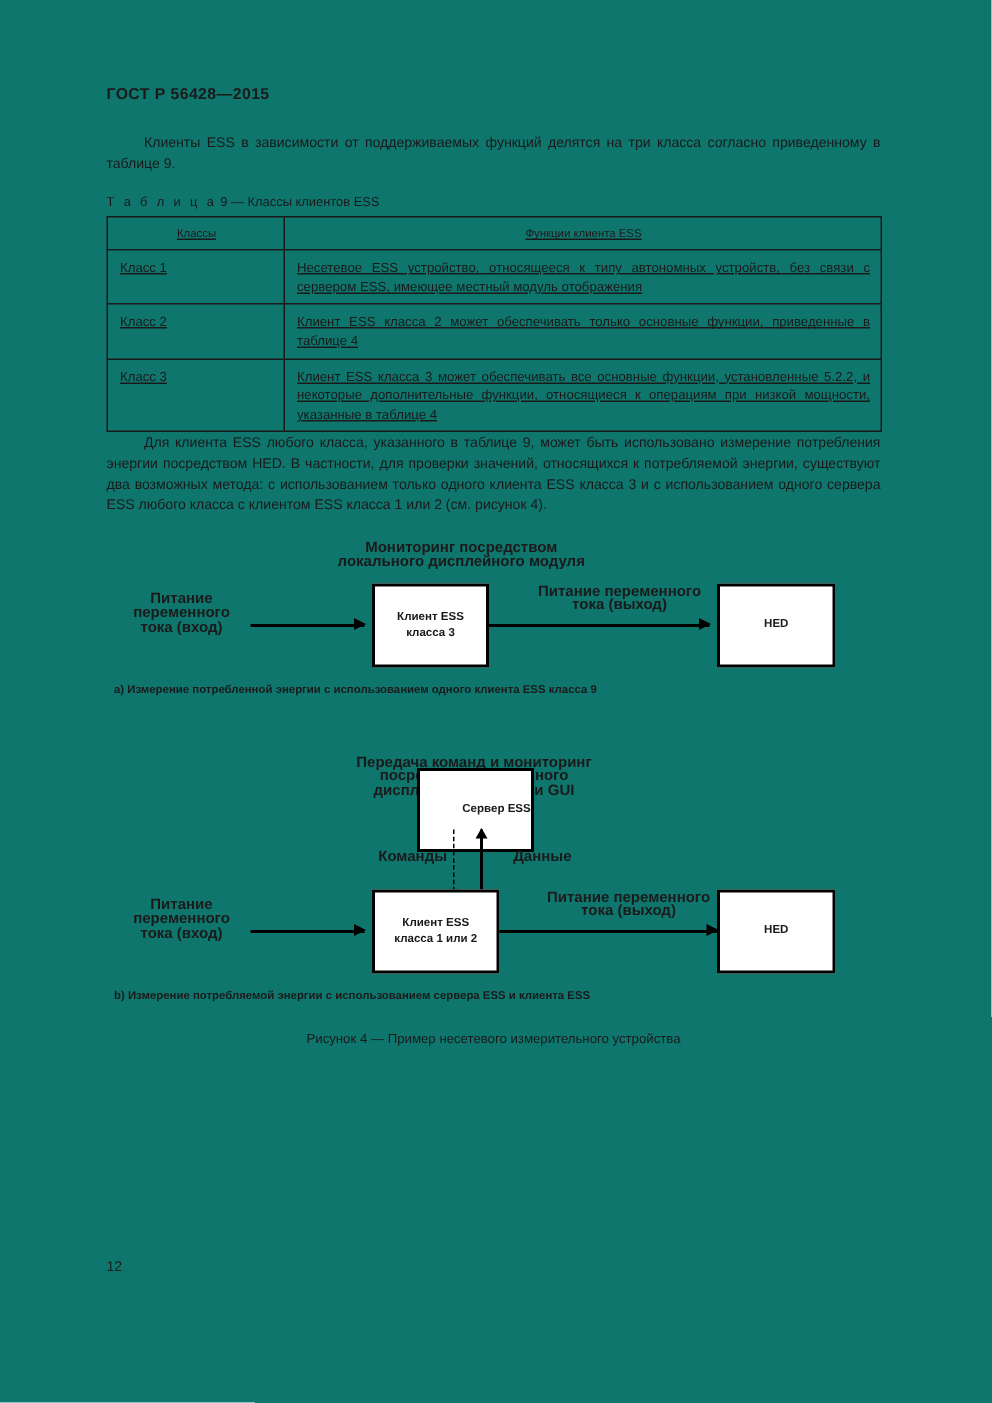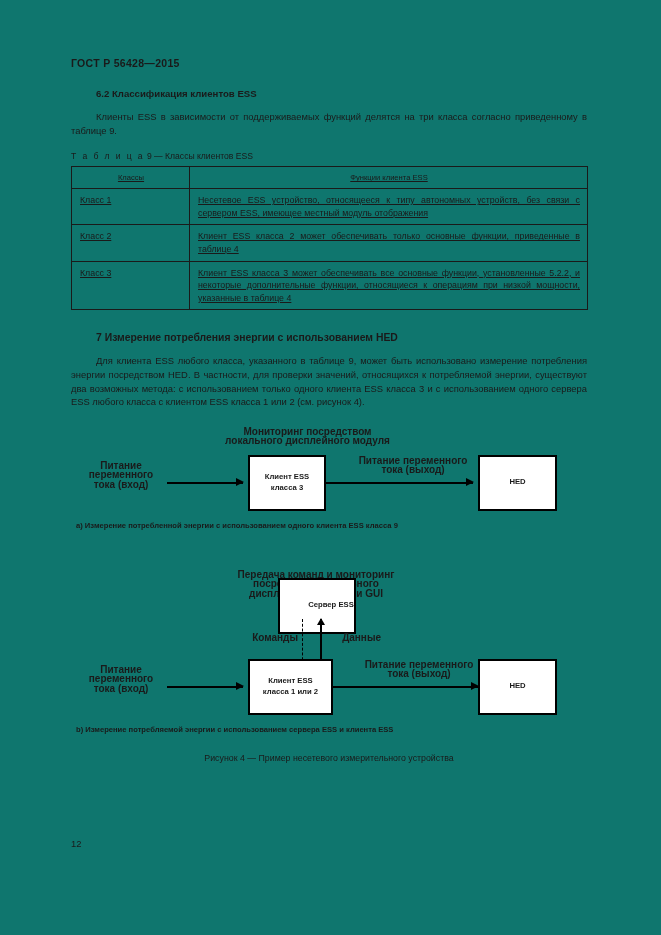--- a/index.html
+++ b/index.html
@@ -184,21 +184,20 @@
 </style>
 </head>
 <body>
 
 <div class="page">
 
   <div class="header-line">ГОСТ Р 56428—2015</div>
 
   <div class="content">
 
-    <div class="clause-title">6.2 Классификация клиентов ESS</div>
     <p class="body-par">Клиенты ESS в зависимости от поддерживаемых функций делятся на три класса согласно приведенному в таблице 9.</p>
 
     <div class="table-caption">
       <span class="spaced">Т а б л и ц а</span>
       <span>9 — Классы клиентов ESS</span>
     </div>
 
     <table class="ess-table">
       <colgroup>
           <col class="c-class">
@@ -219,21 +218,20 @@
           <td>Класс 2</td>
           <td class="fn">Клиент ESS класса 2 может обеспечивать только основные функции, приведенные в таблице 4</td>
         </tr>
         <tr>
           <td>Класс 3</td>
           <td class="fn">Клиент ESS класса 3 может обеспечивать все основные функции, установленные 5.2.2, и некоторые дополнительные функции, относящиеся к операциям при низкой мощности, указанные в таблице 4</td>
         </tr>
       </tbody>
     </table>
 
-    <div class="section-title">7 Измерение потребления энергии с использованием HED</div>
     <p class="body-par">Для клиента ESS любого класса, указанного в таблице 9, может быть использовано измерение потребления энергии посредством HED. В частности, для проверки значений, относящихся к потребляемой энергии, существуют два возможных метода: с использованием только одного клиента ESS класса 3 и с использованием одного сервера ESS любого класса с клиентом ESS класса 1 или 2 (см. рисунок 4).</p>
 
     <div class="figure">
 
       <div class="dg-label" style="left:144px; top:4px; width:185px;">Мониторинг посредством<br>локального дисплейного модуля</div>
 
       <div class="dg-label" style="left:5px; top:38px; width:90px;">Питание<br>переменного<br>тока (вход)</div>
 
       <div class="arrow-h" style="left:96px; top:59px; width:76px;">
           <span class="head"></span>

